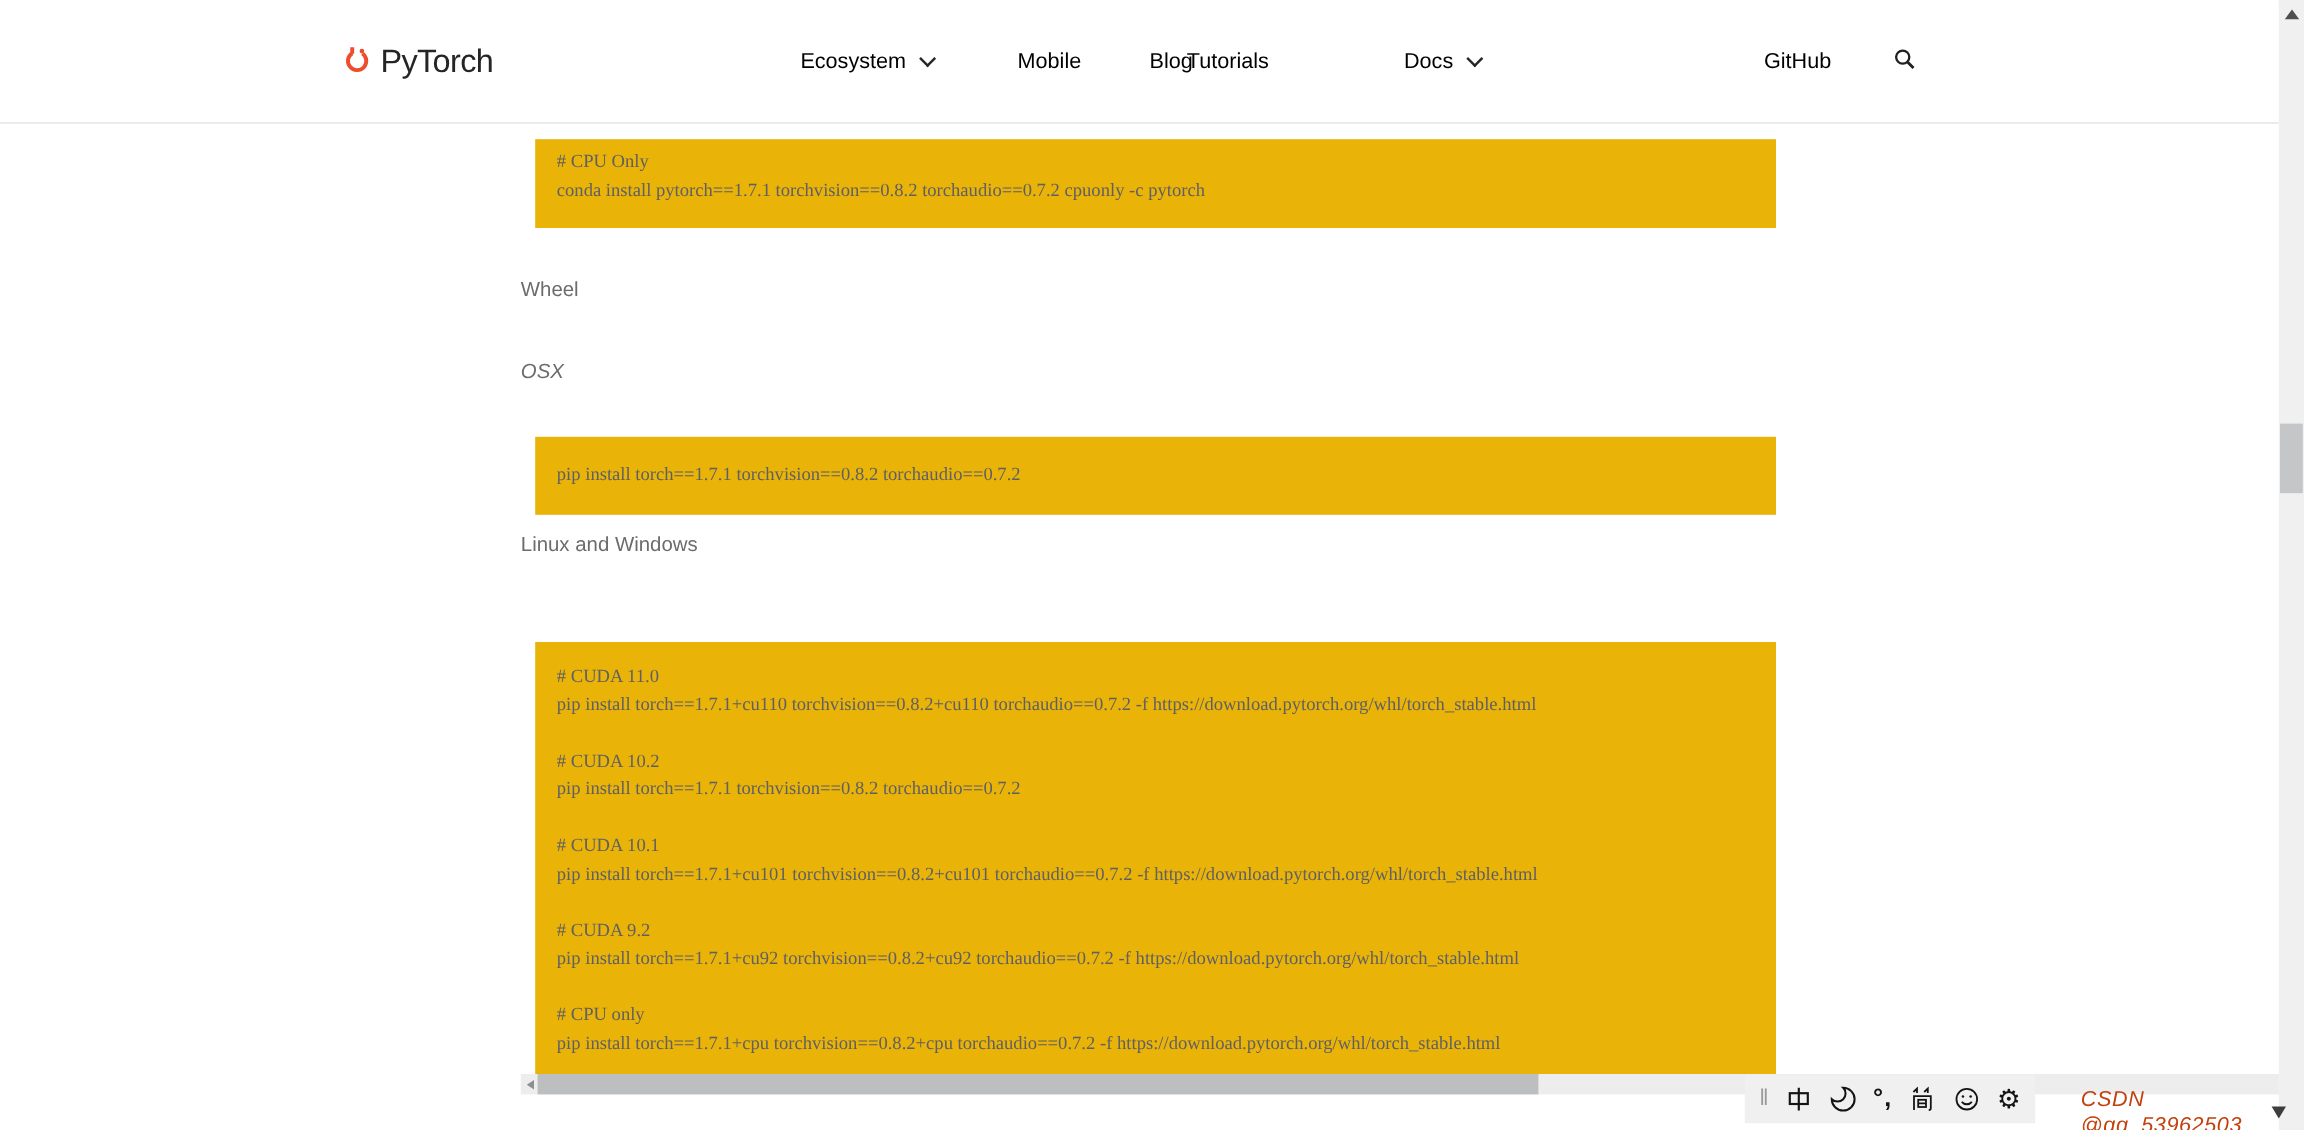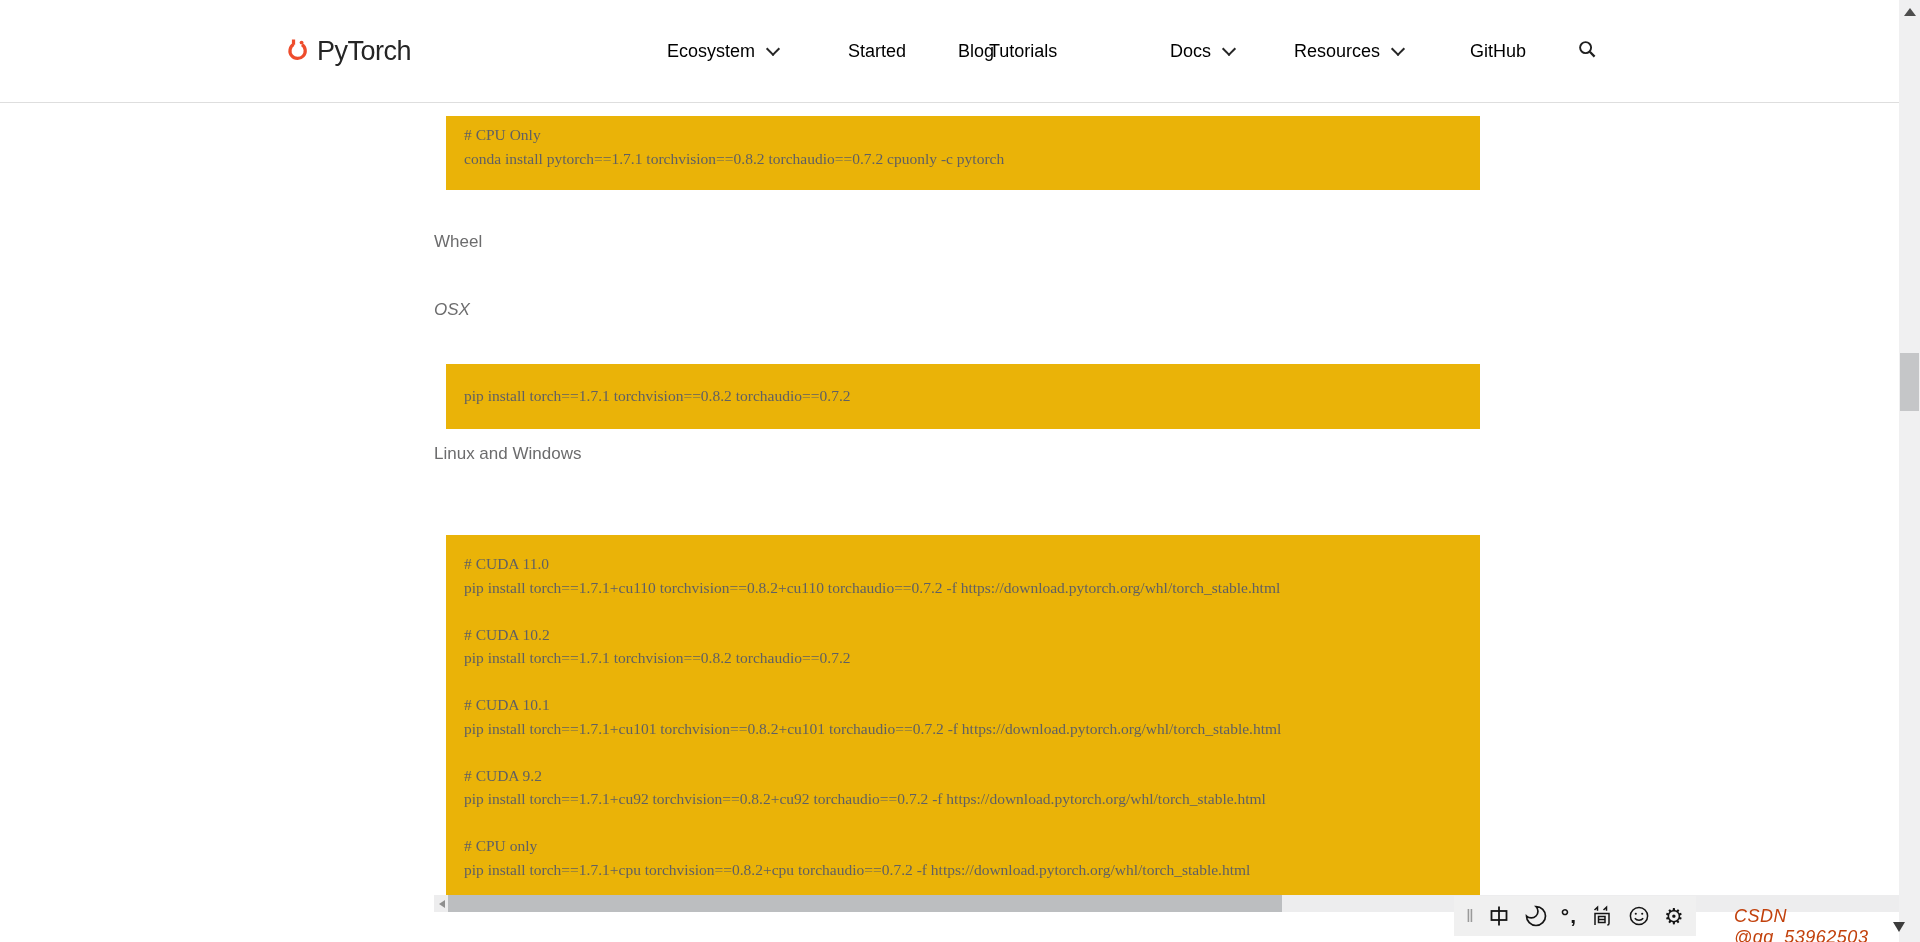--- a/index.html
+++ b/index.html
@@ -80,34 +80,30 @@
         </svg>
       </span>
       <span class="logo-text">PyTorch</span>
     </div>
 
     <div class="nav-item" style="left:667px">
       <span>Ecosystem</span>
       <span class="chev"></span>
     </div>
     <div class="nav-item" style="left:848px">
-      <span>Started</span>
+      <span>Mobile</span>
     </div>
     <div class="nav-item" style="left:958px">
       <span>Blog</span>
     </div>
     <div class="nav-item" style="left:989px">
       <span>Tutorials</span>
     </div>
     <div class="nav-item" style="left:1170px">
       <span>Docs</span>
-      <span class="chev"></span>
-    </div>
-    <div class="nav-item" style="left:1294px">
-      <span>Resources</span>
       <span class="chev"></span>
     </div>
     <div class="nav-item" style="left:1470px">
       <span>GitHub</span>
     </div>
 
     <div class="search-btn">
       <span>
         <svg width="19" height="19" viewBox="0 0 19 19">
           <circle cx="7.6" cy="7.6" r="5.5" fill="none" stroke="#1f1f1f" stroke-width="1.9"></circle>

